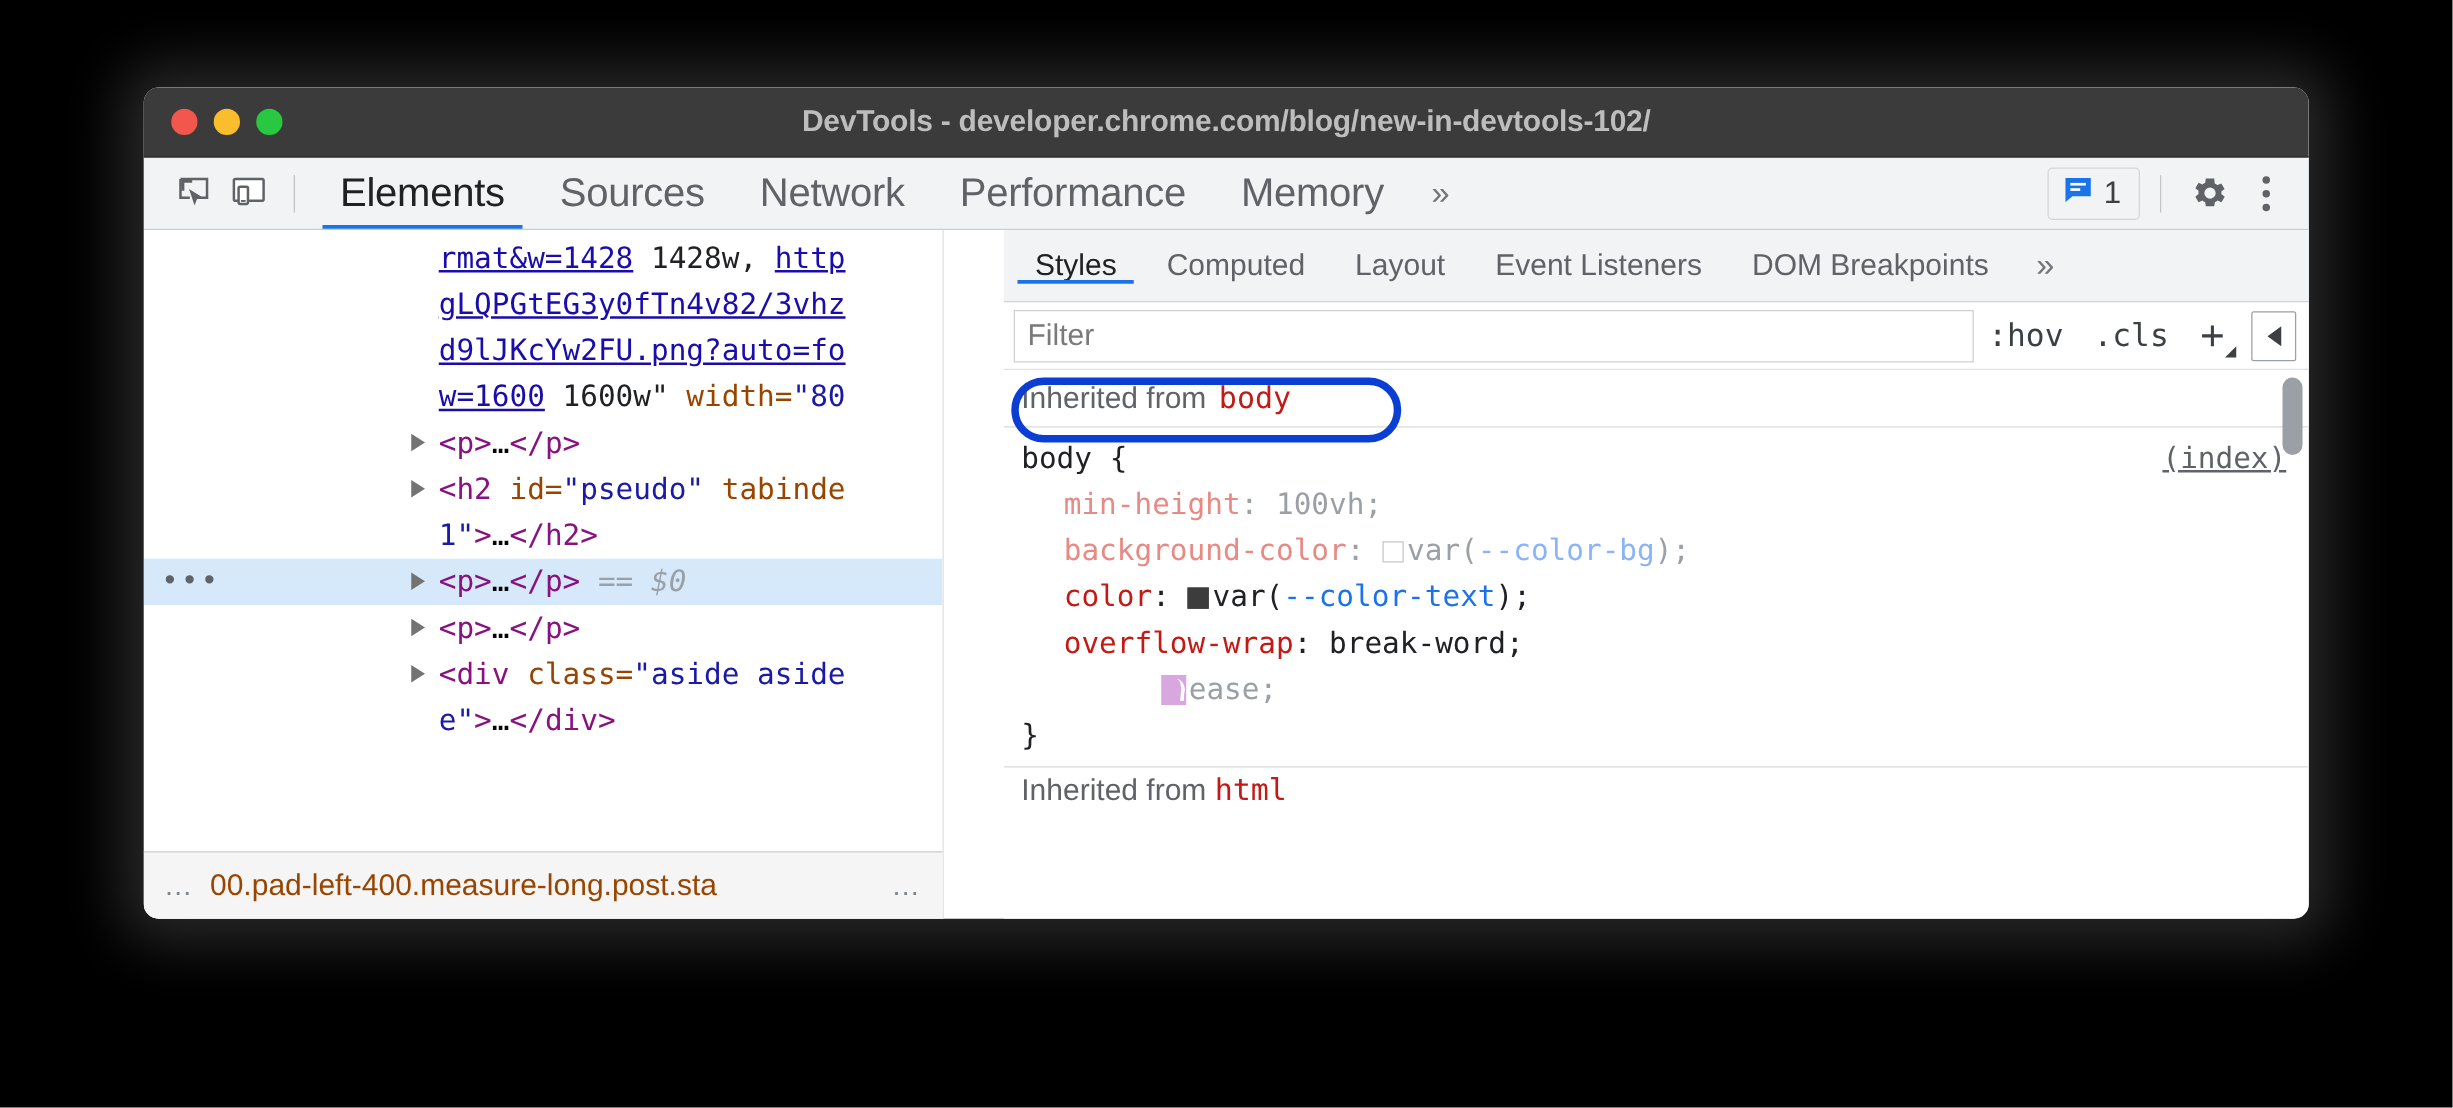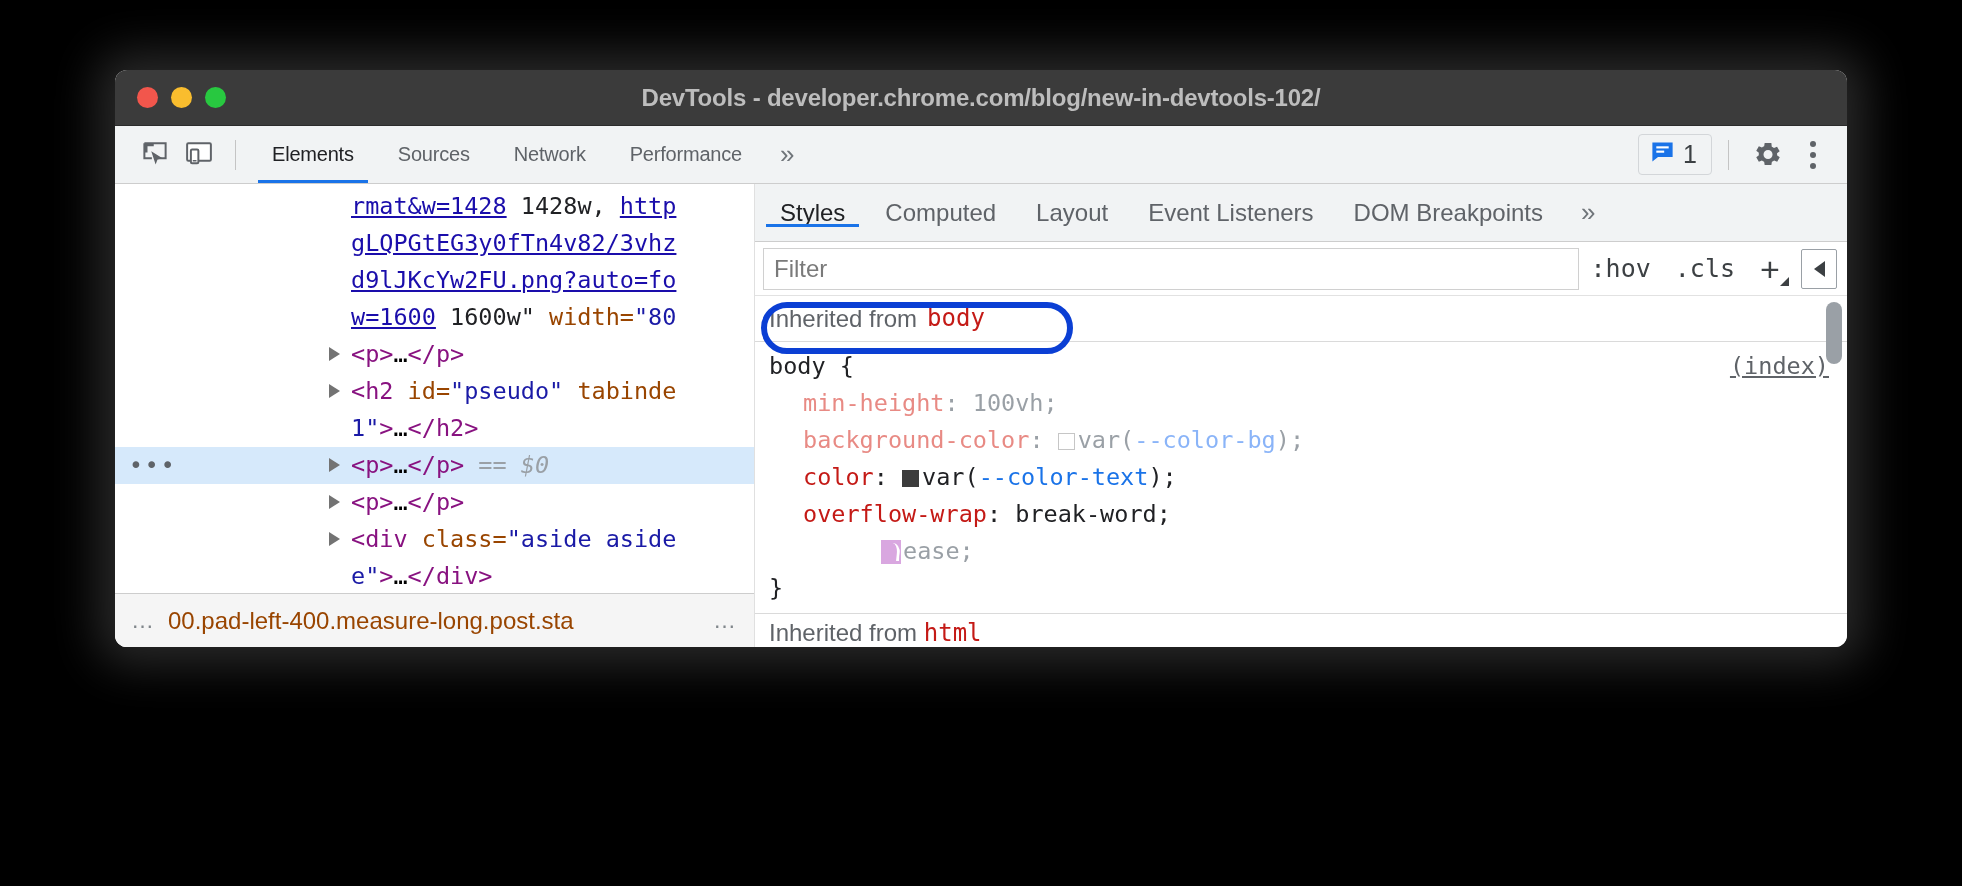--- a/index.html
+++ b/index.html
@@ -8,21 +8,21 @@
     width:1962px; height:886px;
     background:#000;
     font-family:"Liberation Sans", sans-serif;
     overflow:hidden;
   }
 
   
   #window {
     position:absolute;
     left:115px; top:70px;
-    width:1732px; height:577px;
+    width:1732px; height:665px;
     border-radius:12px;
     background:#fff;
     box-shadow:0 0 46px 18px rgba(255,255,255,0.16);
     overflow:hidden;
     display:flex; flex-direction:column;
   }
 
   
   #titlebar {
     height:56px; flex:0 0 56px;
@@ -49,42 +49,42 @@
     background:#f1f3f4;
     border-bottom:1px solid #cdcdcd;
     display:flex; align-items:center;
     padding:0 14px 0 18px;
   }
   .tb-icon { width:44px; height:44px; display:flex; align-items:center; justify-content:center; border-radius:3px; }
   .tb-sep { width:1px; height:30px; background:#c4c4c4; margin:0 14px; }
   #tabs { display:flex; align-items:stretch; height:100%; gap:0; }
   .tab {
     display:flex; align-items:center; padding:0 22px;
-    font-size:20px; color:#5f6368; letter-spacing:-0.2px;
+    font-size:32px; color:#5f6368; letter-spacing:-0.2px;
     position:relative; white-space:nowrap;
   }
   .tab.active { color:#202124; }
   .tab.active::after {
     content:""; position:absolute; left:8px; right:8px; bottom:0;
     height:3px; background:#1a73e8;
   }
   .tab.chev { padding:0 16px; font-size:26px; color:#70757a; }
   #tb-right { margin-left:auto; display:flex; align-items:center; gap:4px; }
   #msg-badge {
     display:flex; align-items:center; gap:7px;
     border:1px solid #d3d6d9; border-radius:4px;
     padding:4px 14px 4px 10px; background:#f1f3f4;
   }
   #msg-count { font-size:25px; color:#3c4043; }
   .tb-sep2 { width:1px; height:30px; background:#c4c4c4; margin:0 12px; }
   .kebab { display:flex; flex-direction:column; gap:5px; align-items:center; justify-content:center; width:40px; height:44px; }
   .kebab i { width:6px; height:6px; border-radius:50%; background:#5f6368; display:block; }
 
   
-  #split { flex:1 1 auto; display:flex; min-height:0; }
+  #split { flex:1 1 auto; display:flex; min-height:0;gap:48px; }
 
   
   #dom-pane {
     width:640px; flex:0 0 640px;
     display:flex; flex-direction:column;
     background:#fff; min-height:0;
     border-right:1px solid #e0e0e0;
   }
   #dom-tree {
     flex:1 1 auto; overflow:hidden;
@@ -269,20 +269,23 @@
         </div>
       <div class="tab">
           <span>Sources</span>
         </div>
       <div class="tab">
           <span>Network</span>
         </div>
       <div class="tab">
           <span>Performance</span>
         </div>
+      <div class="tab">
+          <span>Memory</span>
+        </div>
       <div class="tab chev">»</div>
     </div>
 
     <div id="tb-right">
       <div id="msg-badge">
         <span>
           <svg width="27" height="27" viewBox="0 0 24 24">
             <path d="M3 3h18v13H8l-5 4V3z" fill="#1a73e8"></path>
             <rect x="6.5" y="6.5" width="11" height="1.9" fill="#fff"></rect>
             <rect x="6.5" y="10.3" width="7" height="1.9" fill="#fff"></rect>

